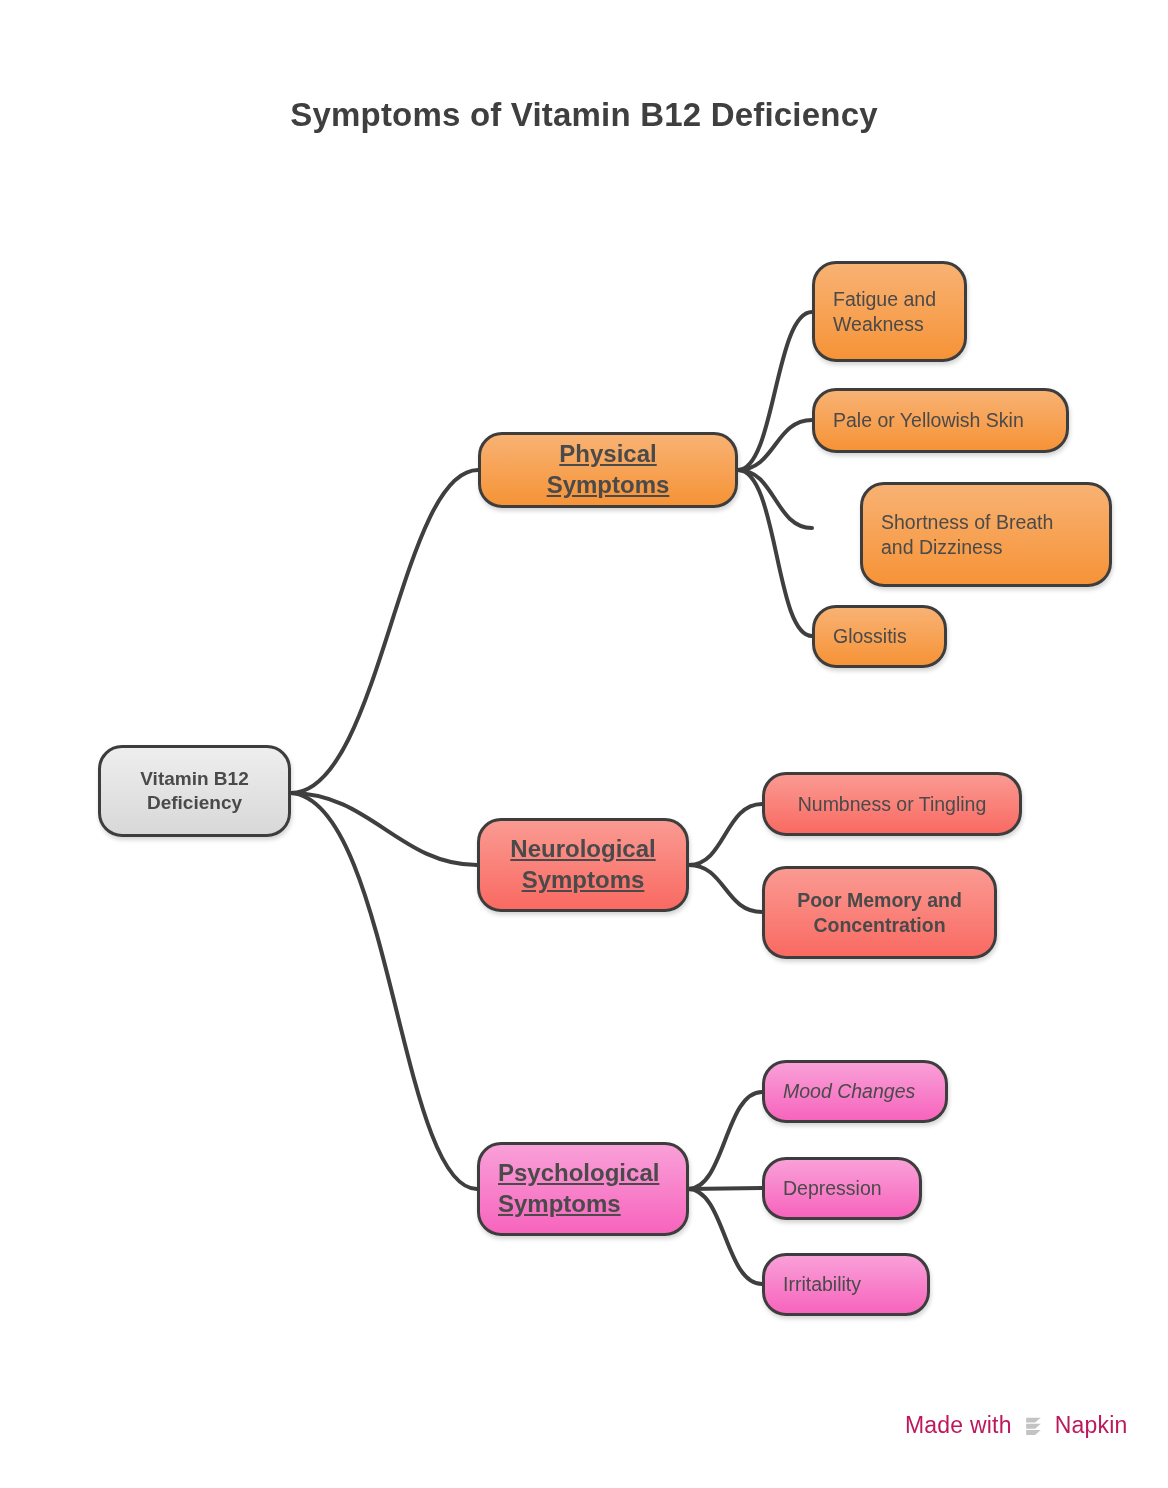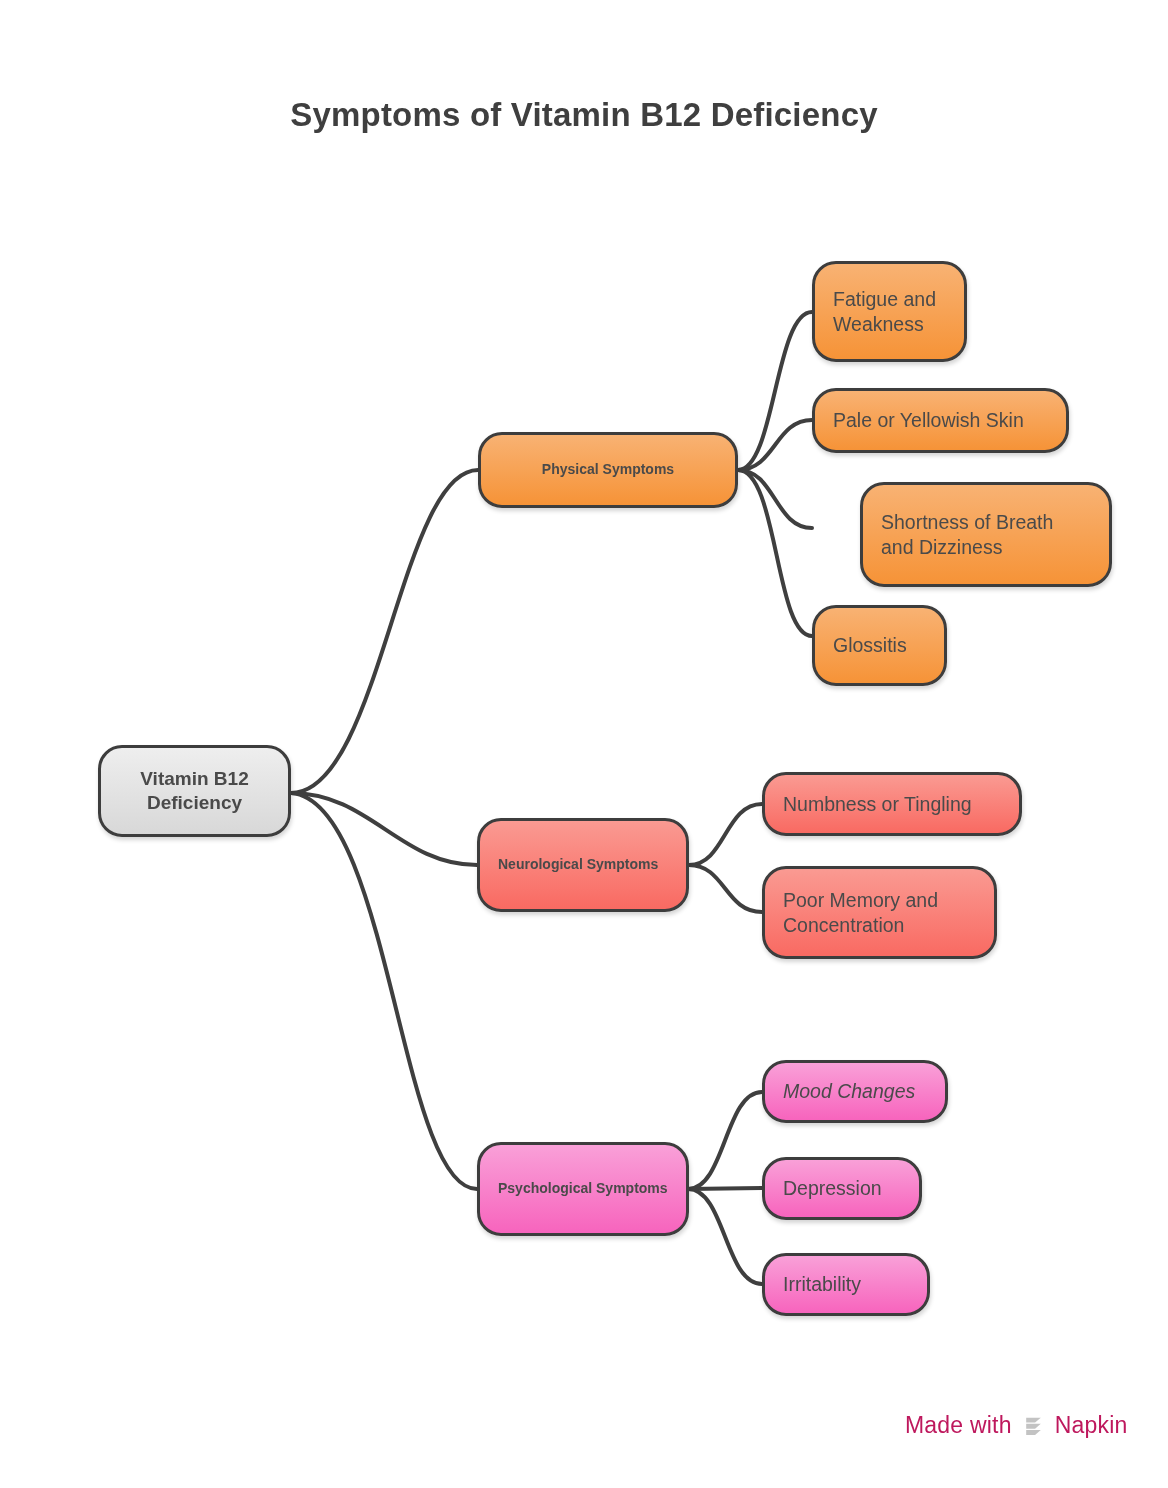--- a/index.html
+++ b/index.html
@@ -64,38 +64,40 @@
     background: linear-gradient(180deg, #eeeeee 0%, #d8d8d8 100%);
     font-weight: bold;
     font-size: 19px;
     text-align: center;
     justify-content: center;
     color: #4a4a4a;
   }
 
   .node.branch {
     font-weight: bold;
-    font-size: 14px;
+    font-size: 24px;
+    text-decoration: underline;
   }
 
   .node.branch.center-text {
     justify-content: center;
     text-align: center;
   }
 
   .node.leaf {
     font-weight: normal;
     font-size: 19.5px;
   }
 
   .cat-physical {
     background: linear-gradient(180deg, #f8b273 0%, #f69337 100%);
   }
   .cat-neuro {
     background: linear-gradient(180deg, #fa9a92 0%, #f96a62 100%);
+    text-align: center;
   }
   .cat-psych {
     background: linear-gradient(180deg, #f9a0d8 0%, #f764bd 100%);
   }
 
   #watermark {
     position: absolute;
     left: 905px;
     top: 1412px;
     display: flex;
@@ -153,33 +155,33 @@
   </div>
 
   <div class="node leaf cat-physical" style="left:812px; top:388px; width:257px; height:65px;">
     <span class="node-label">Pale or Yellowish Skin</span>
   </div>
 
   <div class="node leaf cat-physical" style="left:812px; top:482px; width:252px; height:105px;margin-left:48px;">
     <span class="node-label">Shortness of Breath and Dizziness</span>
   </div>
 
-  <div class="node leaf cat-physical" style="left:812px; top:605px; width:135px; height:81px;">
+  <div class="node leaf cat-physical" style="left:812px; top:605px; width:135px; height:63px;">
     <span class="node-label">Glossitis</span>
   </div>
 
   <div class="node branch cat-neuro" style="left:477px; top:818px; width:212px; height:94px;">
     <span class="node-label">Neurological Symptoms</span>
   </div>
 
   <div class="node leaf cat-neuro" style="left:762px; top:772px; width:260px; height:64px;">
     <span class="node-label">Numbness or Tingling</span>
   </div>
 
-  <div class="node leaf cat-neuro" style="left:762px; top:866px; width:235px; height:93px;">
+  <div class="node leaf cat-neuro" style="left:762px; top:866px; width:235px; height:93px;font-weight:bold;">
     <span class="node-label">Poor Memory and Concentration</span>
   </div>
 
   <div class="node branch cat-psych" style="left:477px; top:1142px; width:212px; height:94px;">
     <span class="node-label">Psychological Symptoms</span>
   </div>
 
   <div class="node leaf cat-psych" style="left:762px; top:1060px; width:186px; height:63px;font-style:italic;">
     <span class="node-label">Mood Changes</span>
   </div>

